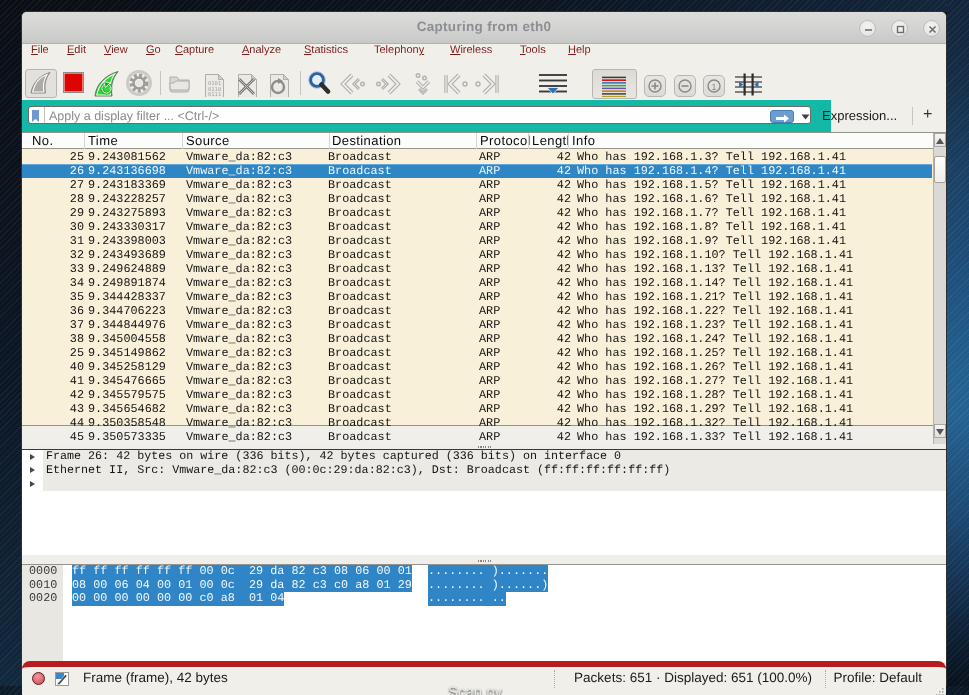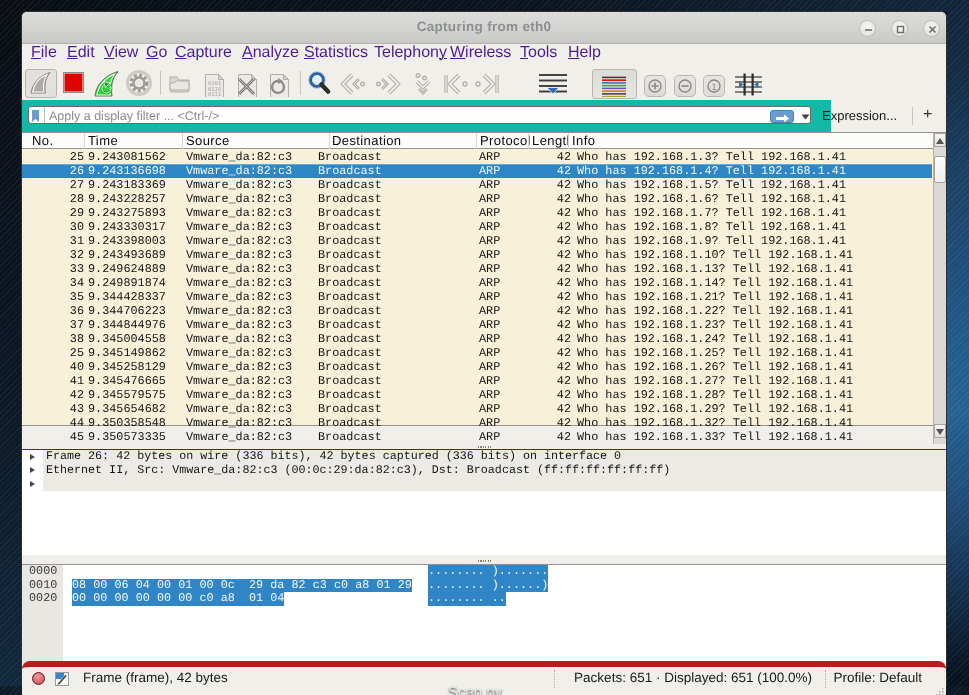--- a/index.html
+++ b/index.html
@@ -44,21 +44,21 @@
  border:1px solid #bbbbb9; top:8px;
 }
 .wbtn svg{position:absolute;left:2px;top:2px;}
 #btn-min{left:837px;}
 #btn-max{left:869px;}
 #btn-close{left:901px;}
 
 #menubar{
  position:absolute; left:0; top:33px; width:924px; height:21px;
  background:#f0efea;
- font-size:16px; color:#4c1d95;
+ font-size:11px; color:#7f1d1d;
 }
 #menubar span{position:absolute; top:-1px;}
 #menubar u{text-decoration:underline;text-underline-offset:1px;text-decoration-thickness:1px;}
 
 #toolbar{
  position:absolute; left:0; top:54px; width:924px; height:34px;
  background:#f0efea;
 }
 .tico{position:absolute; top:3px;}
 .tsep{position:absolute; top:5px; width:1px; height:24px; background:#c6c4c0;}
@@ -102,21 +102,21 @@
 #prows{position:absolute; left:0; top:16.5px; width:910px; overflow:hidden;text-decoration:underline;}
 .prow{
  position:relative; height:14px; font-family:"Liberation Mono",monospace;
  font-size:11.8px; line-height:14px; color:#141414; white-space:pre;
 }
 .prow span{position:absolute; top:0;}
 .prow.sel{background:#2f86c4; color:#f0f6fb; box-shadow:inset 0 1px 0 #66a9d6;}
 .c-no{left:0px; width:62px; text-align:right;}
 .c-time{left:66px;}
 .c-src{left:164px;}
-.c-dst{left:296px;}
+.c-dst{left:306px;}
 .c-proto{left:457px;}
 .c-len{left:488px; width:61px; text-align:right;}
 .c-info{left:555px;}
 
 #pscroll{
  position:absolute; right:0; top:0; width:13px; height:311px;
  background:#dbd9d5; border-left:1px solid #b5b2ad;
 }
 .sbtn{
  position:absolute; left:0px; width:12px; height:14px;
@@ -440,21 +440,21 @@
   <div class="drow"><div class="tri"></div><div class="wl"></div></div>
  </div>
 
  <div class="splitter" style="top:543px;height:9px;">
       <div class="sdots" style="left:456px;top:4.5px;"></div>
     </div>
 
  <div id="hpane">
   <div id="hoff"></div>
   <div style="position:absolute;left:0;top:0px;width:924px;">
-   <div class="hrow"><span class="off">0000</span><span class="asc">........ ).......</span></div>
+   <div class="hrow"><span class="off">0000</span><span class="hex">ff ff ff ff ff ff 00 0c  29 da 82 c3 08 06 00 01</span><span class="asc">........ ).......</span></div>
    <div class="hrow"><span class="off">0010</span><span class="hex">08 00 06 04 00 01 00 0c  29 da 82 c3 c0 a8 01 29</span><span class="asc">........ )......)</span></div>
    <div class="hrow"><span class="off">0020</span><span class="hex">00 00 00 00 00 00 c0 a8  01 04</span><span class="asc">........ ..</span></div>
   </div>
  </div>
 
  <div id="statusbar">
   <div id="stdot"></div>
   <svg id="stexpert" width="14" height="14" viewBox="0 0 14 14">
     <rect x="0.5" y="0.5" width="13" height="13" fill="#fdfdfd" stroke="#9a9a98"></rect>
     <rect x="1" y="1" width="8" height="6" fill="#3b87c8"></rect>

